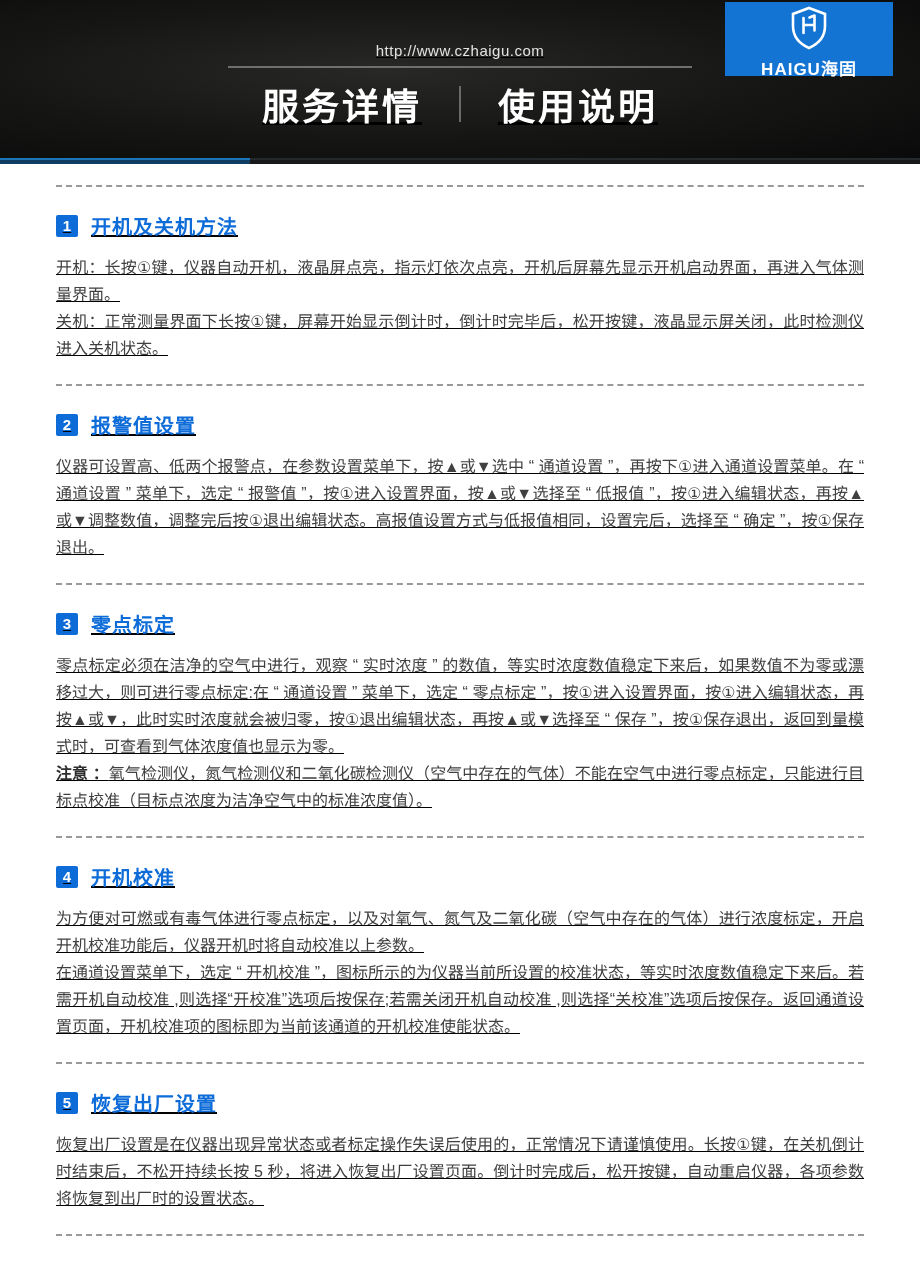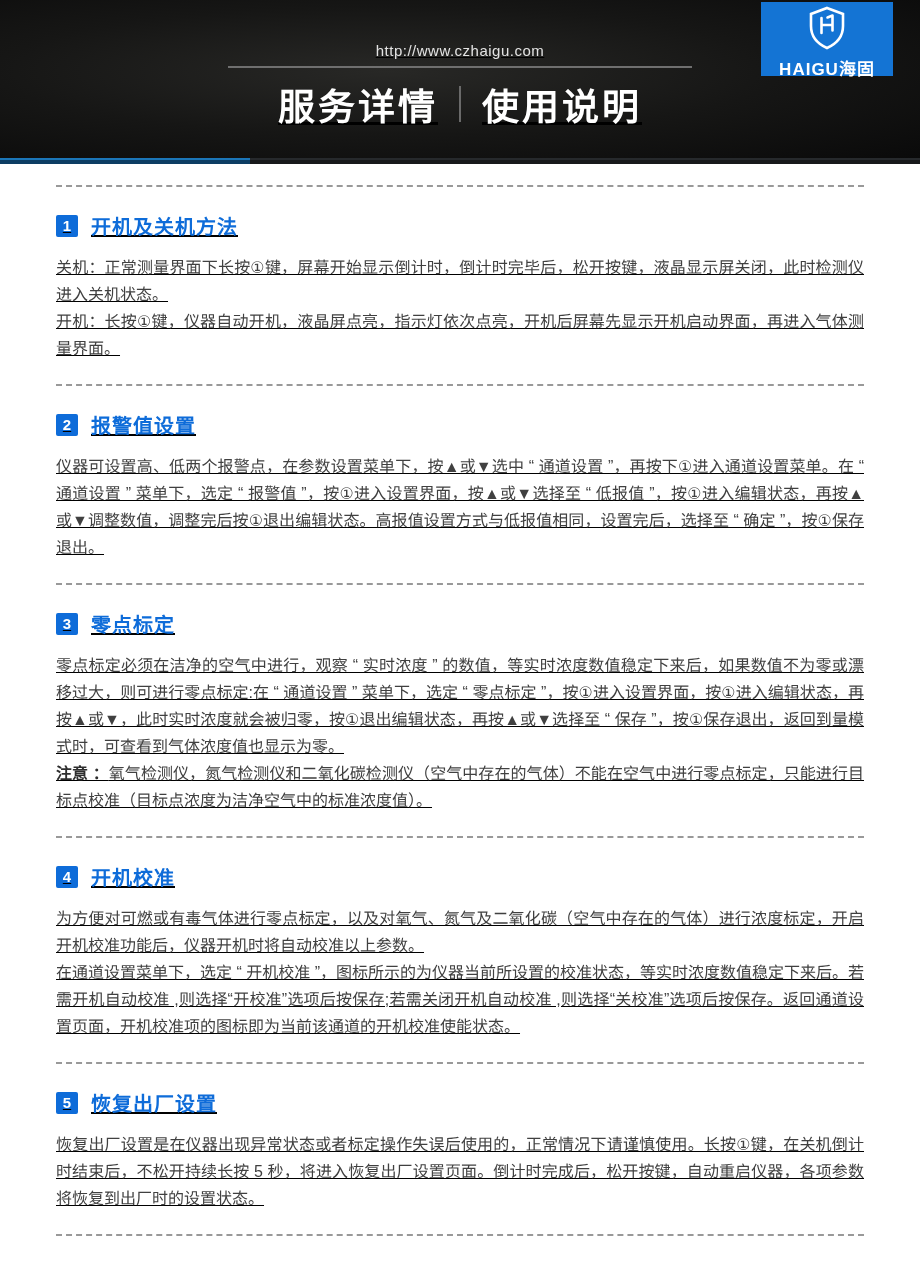--- a/index.html
+++ b/index.html
@@ -52,33 +52,34 @@
   }
   .hdr-title{
     margin-top:9px;
     display:flex;
     justify-content:center;
     align-items:center;
     font-size:37px;
     font-weight:bold;
     color:#ffffff;
     letter-spacing:3px;
+    gap:16px;
   }
   .hdr-title .vbar{
     display:inline-block;
     width:2px;
     height:36px;
     background:#6a6a6a;
     margin:0 21px;
   }
   .logo{
     position:absolute;
     top:2px;
     right:27px;
-    width:132px;
+    width:168px;
     height:74px;
     background:#1474d4;
     display:flex;
     flex-direction:column;
     align-items:center;
     justify-content:flex-start;
     padding-top:4px;
     box-sizing:border-box;
   }
   .logo-brand{
@@ -190,22 +191,22 @@
 
   <main class="content">
 
     <div class="divider"></div>
 
     <section class="sec">
       <div class="sec-head">
         <span class="badge">1</span>
         <h2 class="sec-title">开机及关机方法</h2>
       </div>
+      <p>开机：长按①键，仪器自动开机，液晶屏点亮，指示灯依次点亮，开机后屏幕先显示开机启动界面，再进入气体测量界面。</p>
       <p>关机：正常测量界面下长按①键，屏幕开始显示倒计时，倒计时完毕后，松开按键，液晶显示屏关闭，此时检测仪进入关机状态。</p>
-      <p>开机：长按①键，仪器自动开机，液晶屏点亮，指示灯依次点亮，开机后屏幕先显示开机启动界面，再进入气体测量界面。</p>
     </section>
 
     <div class="divider"></div>
 
     <section class="sec">
       <div class="sec-head">
         <span class="badge">2</span>
         <h2 class="sec-title">报警值设置</h2>
       </div>
       <p>仪器可设置高、低两个报警点，在参数设置菜单下，按▲或▼选中 “ 通道设置 ”，再按下①进入通道设置菜单。在 “ 通道设置 ” 菜单下，选定 “ 报警值 ”，按①进入设置界面，按▲或▼选择至 “ 低报值 ”，按①进入编辑状态，再按▲或▼调整数值，调整完后按①退出编辑状态。高报值设置方式与低报值相同，设置完后，选择至 “ 确定 ”，按①保存退出。</p>

